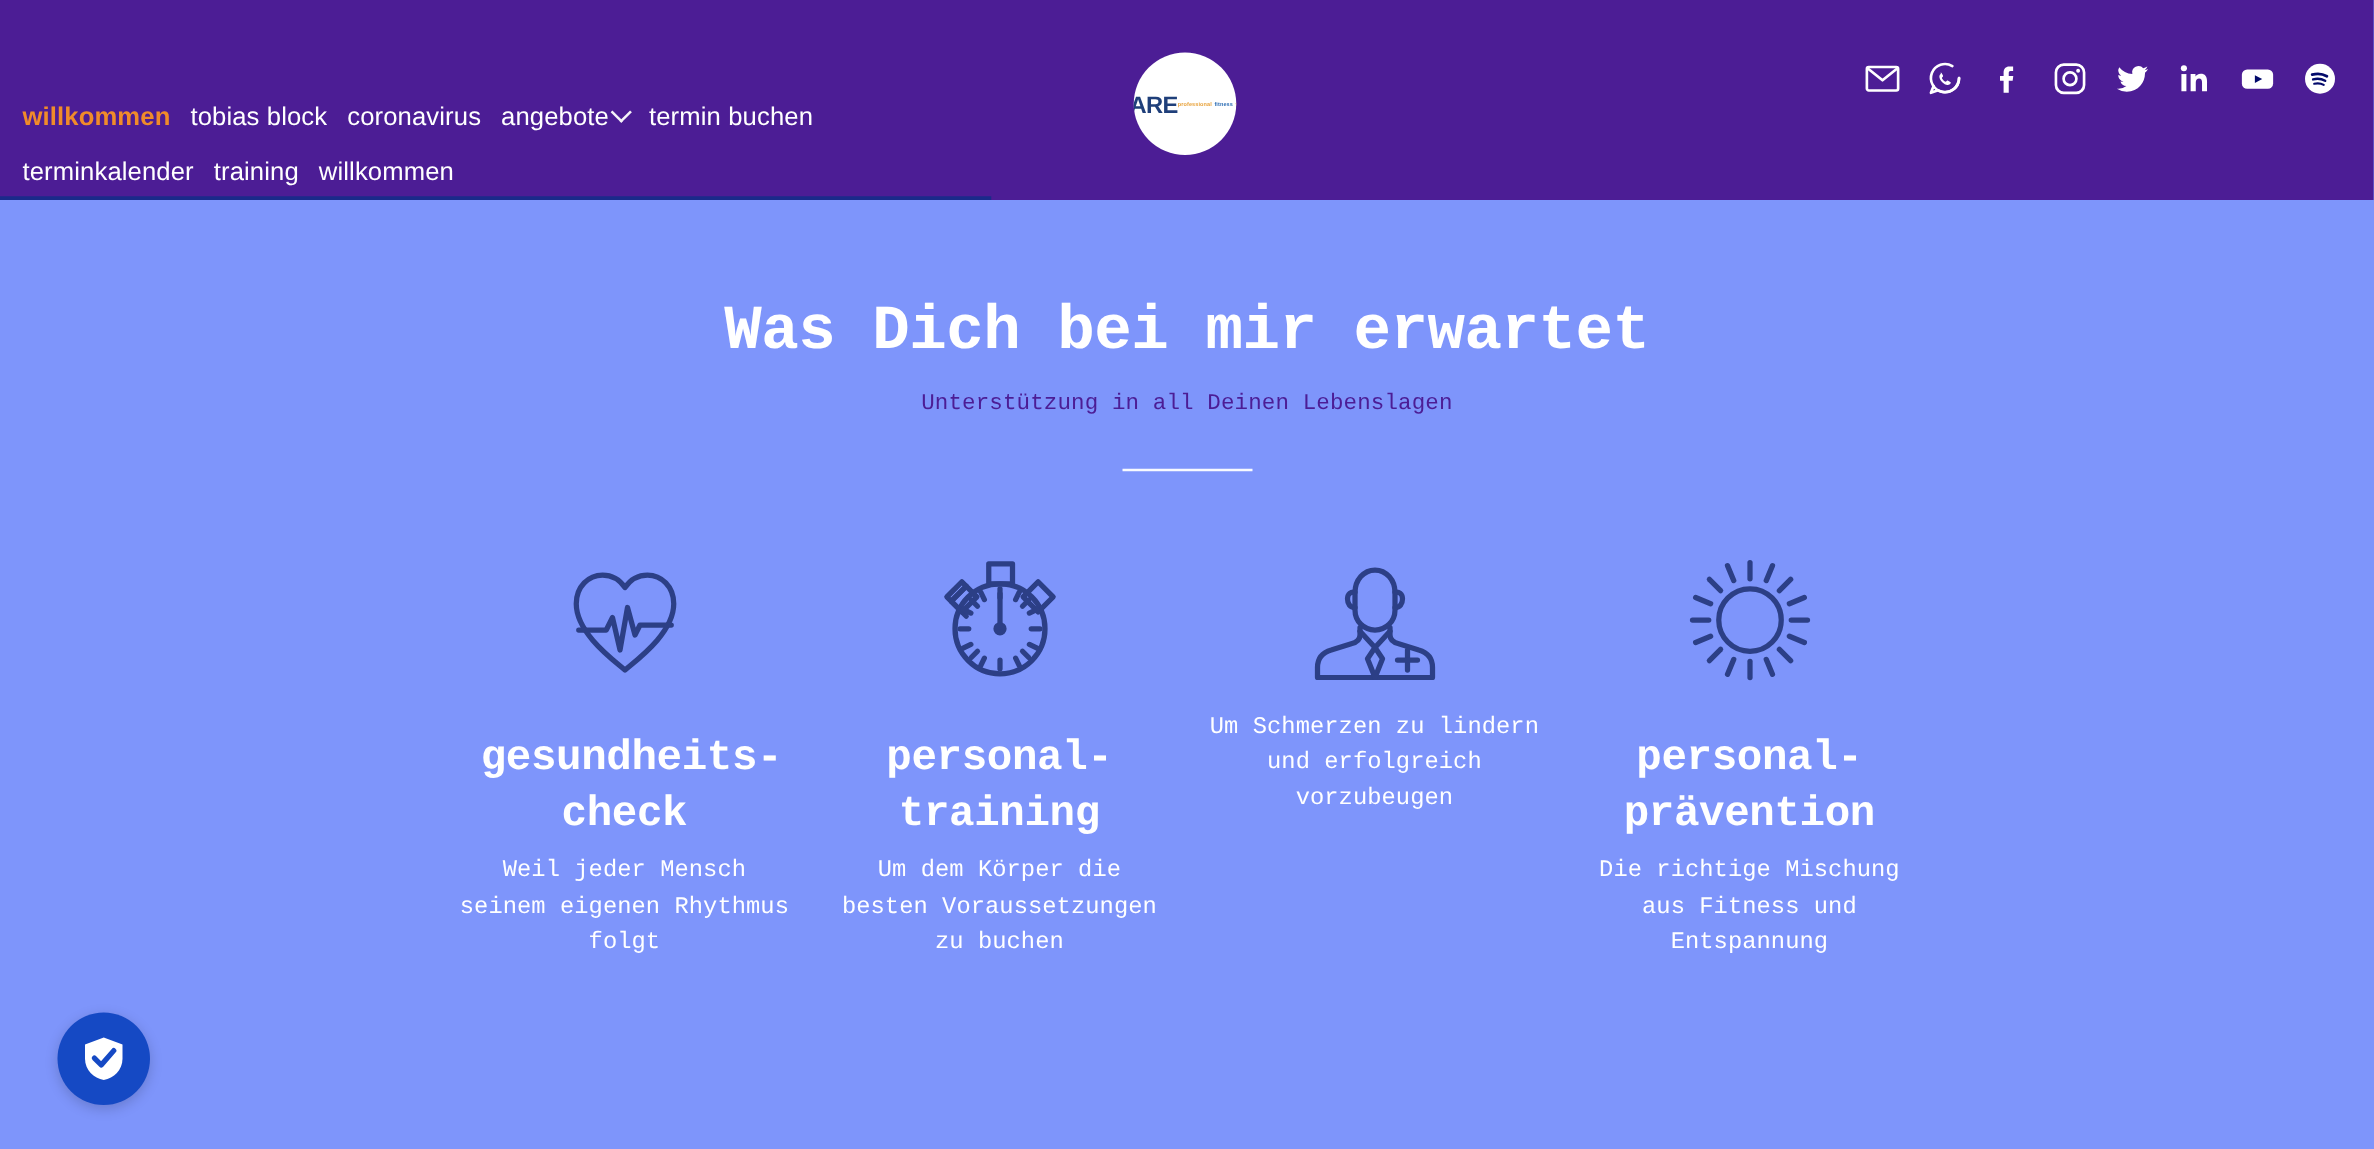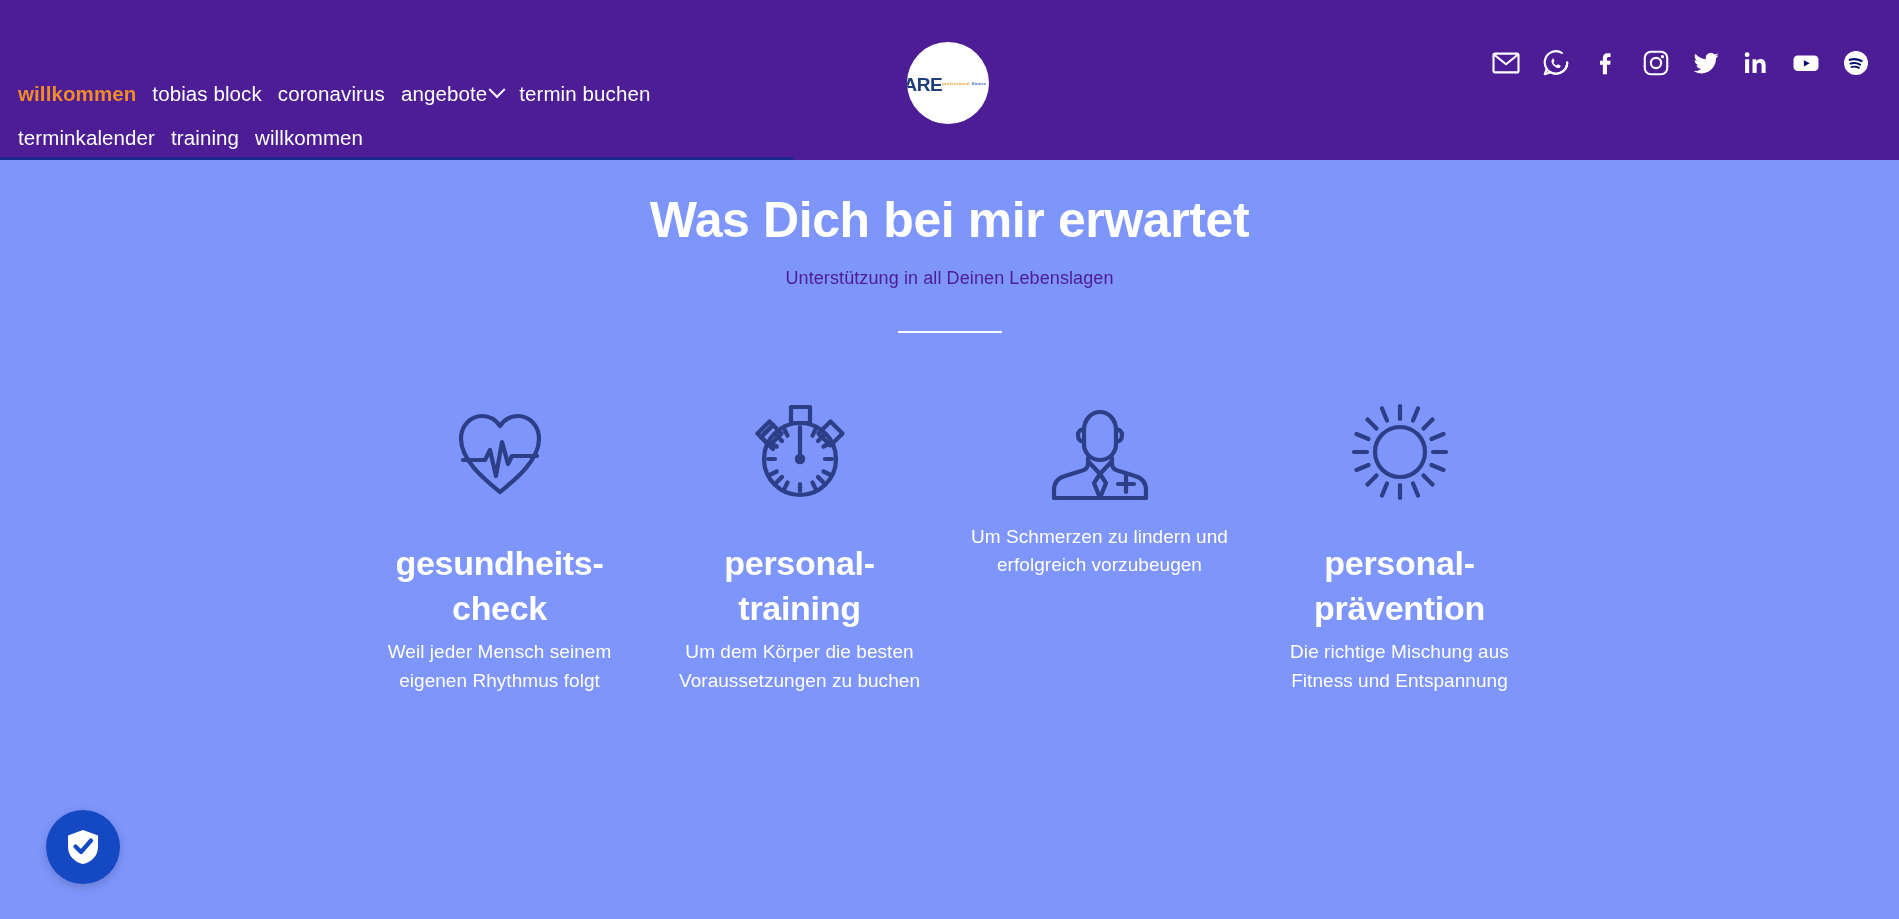--- a/index.html
+++ b/index.html
@@ -150,22 +150,23 @@
   .social a {
     display: block;
     line-height: 0;
     cursor: pointer;
   }
 
   .social svg { display: block; }
 
   
   .main {
-    padding-top: 32px;
+    padding-top: 77px;
     text-align: center;
+    font-family: Liberation Mono, monospace;
   }
 
   .section-title {
     color: #ffffff;
     font-size: 50px;
     font-weight: bold;
     letter-spacing: -0.4px;
     line-height: 1.15;
   }
 

